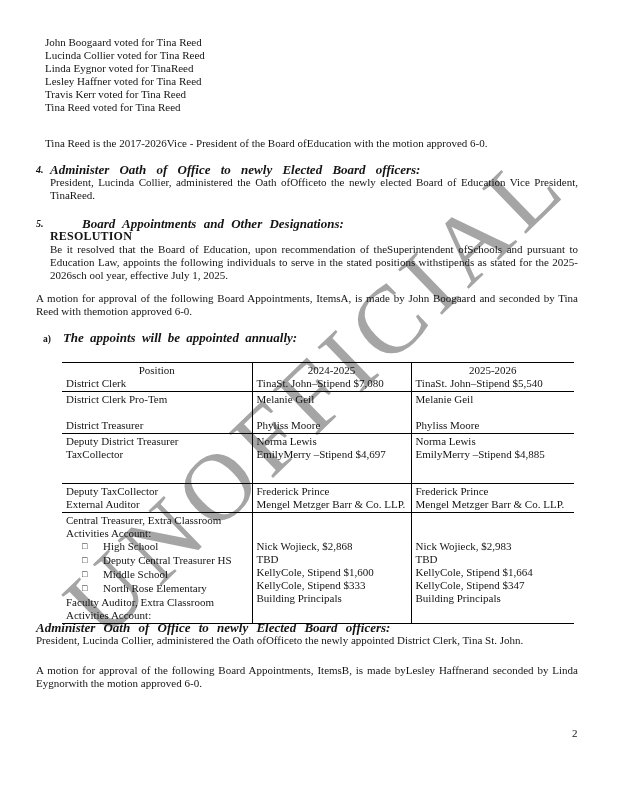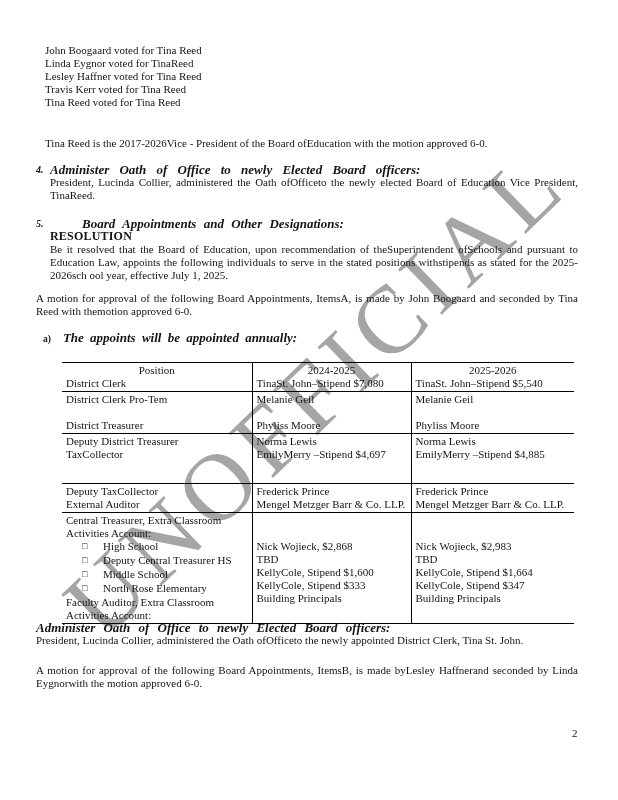--- a/index.html
+++ b/index.html
@@ -50,22 +50,23 @@
 </style>
 </head>
 <body>
 
 <div class="page">
 
   <div class="watermark" style="color: rgb(143, 143, 143);">UNOFFICIAL</div>
 
   <div class="content">
 
-    <div class="abs" style="left:45px;top:44px;">
+    <div class="abs" style="left:45px;top:36px;">
       <div class="nowrap">John Boogaard voted for Tina Reed</div>
+      <div class="nowrap">Lucinda Collier voted for Tina Reed</div>
       <div class="nowrap">Linda Eygnor voted for TinaReed</div>
       <div class="nowrap">Lesley Haffner voted for Tina Reed</div>
       <div class="nowrap">Travis Kerr voted for Tina Reed</div>
       <div class="nowrap">Tina Reed voted for Tina Reed</div>
     </div>
 
     <div class="abs nowrap" style="left:45px;top:137px;">Tina Reed is the 2017-2026Vice - President of the Board ofEducation with the motion approved 6-0.</div>
 
     <div class="abs item" style="left:36px;top:163px;width:542px;">
       <span class="num">4.</span>

